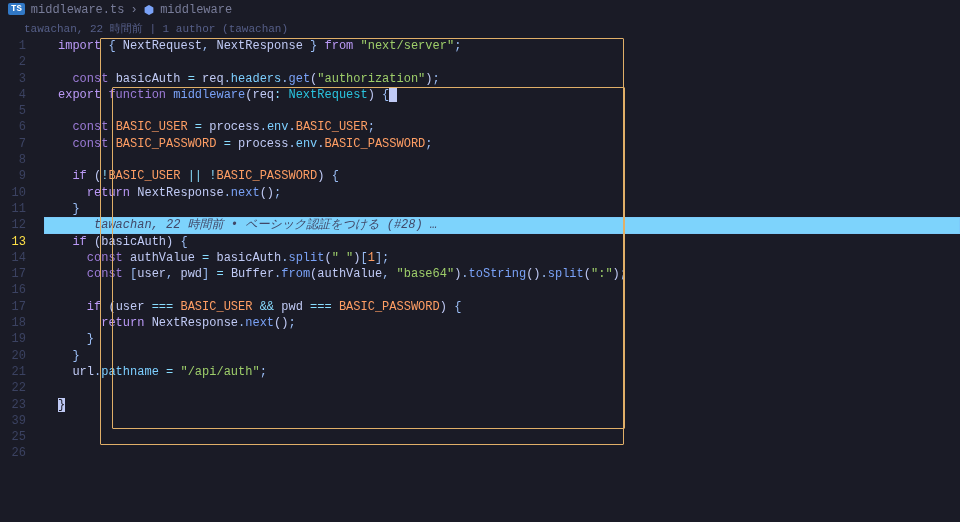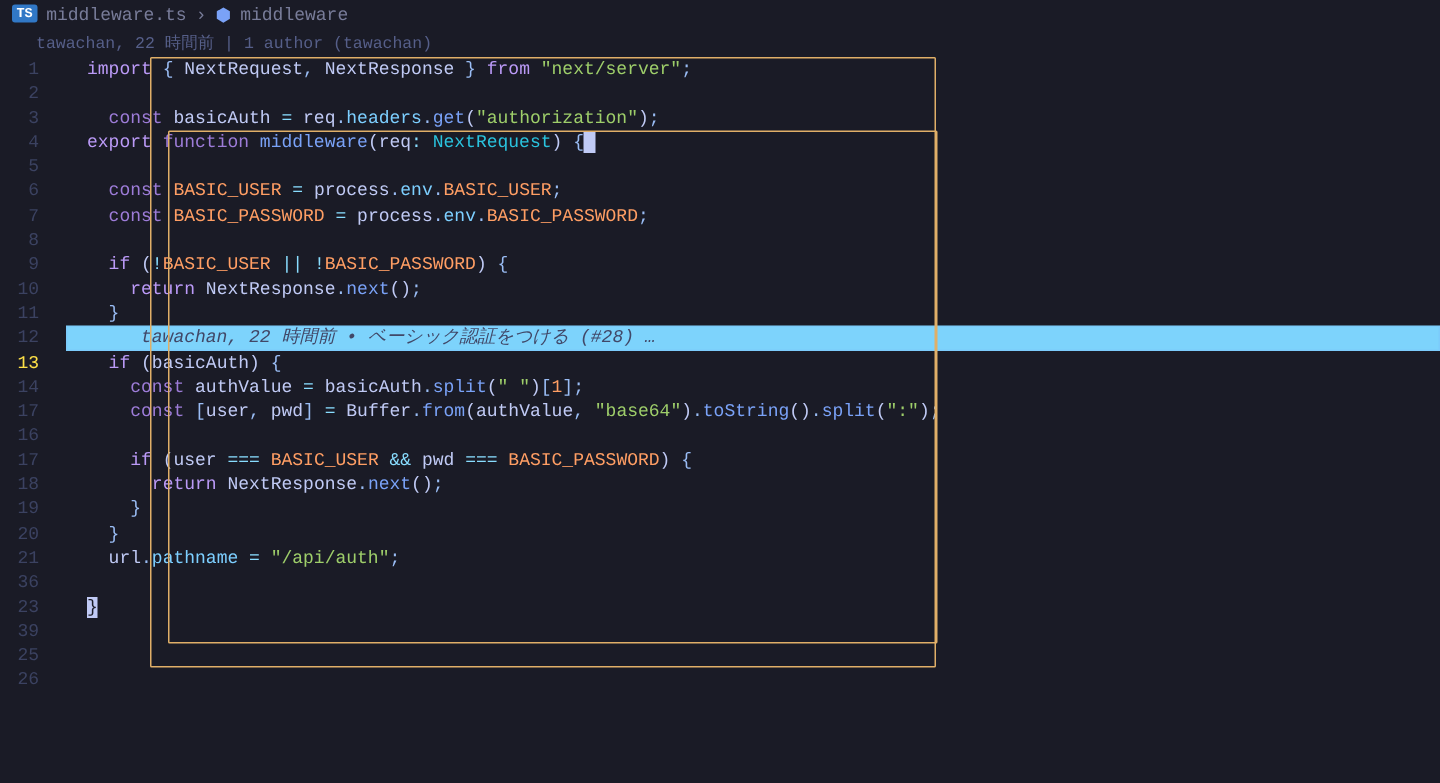--- a/index.html
+++ b/index.html
@@ -134,21 +134,21 @@
       <div>12</div>
       <div class="current">13</div>
       <div>14</div>
       <div>17</div>
       <div>16</div>
       <div>17</div>
       <div>18</div>
       <div>19</div>
       <div>20</div>
       <div>21</div>
-      <div>36</div>
+      <div>22</div>
       <div>23</div>
       <div>39</div>
       <div>25</div>
       <div>26</div>
     </div>
   <div class="code">
     <div class="box-outer"></div>
     <div class="box-inner"></div>
 
     <div class="line"><span class="kw">import</span> <span class="punc">{</span> <span class="var">NextRequest</span><span class="punc">,</span> <span class="var">NextResponse</span> <span class="punc">}</span> <span class="kw">from</span> <span class="str">"next/server"</span><span class="punc">;</span></div>

